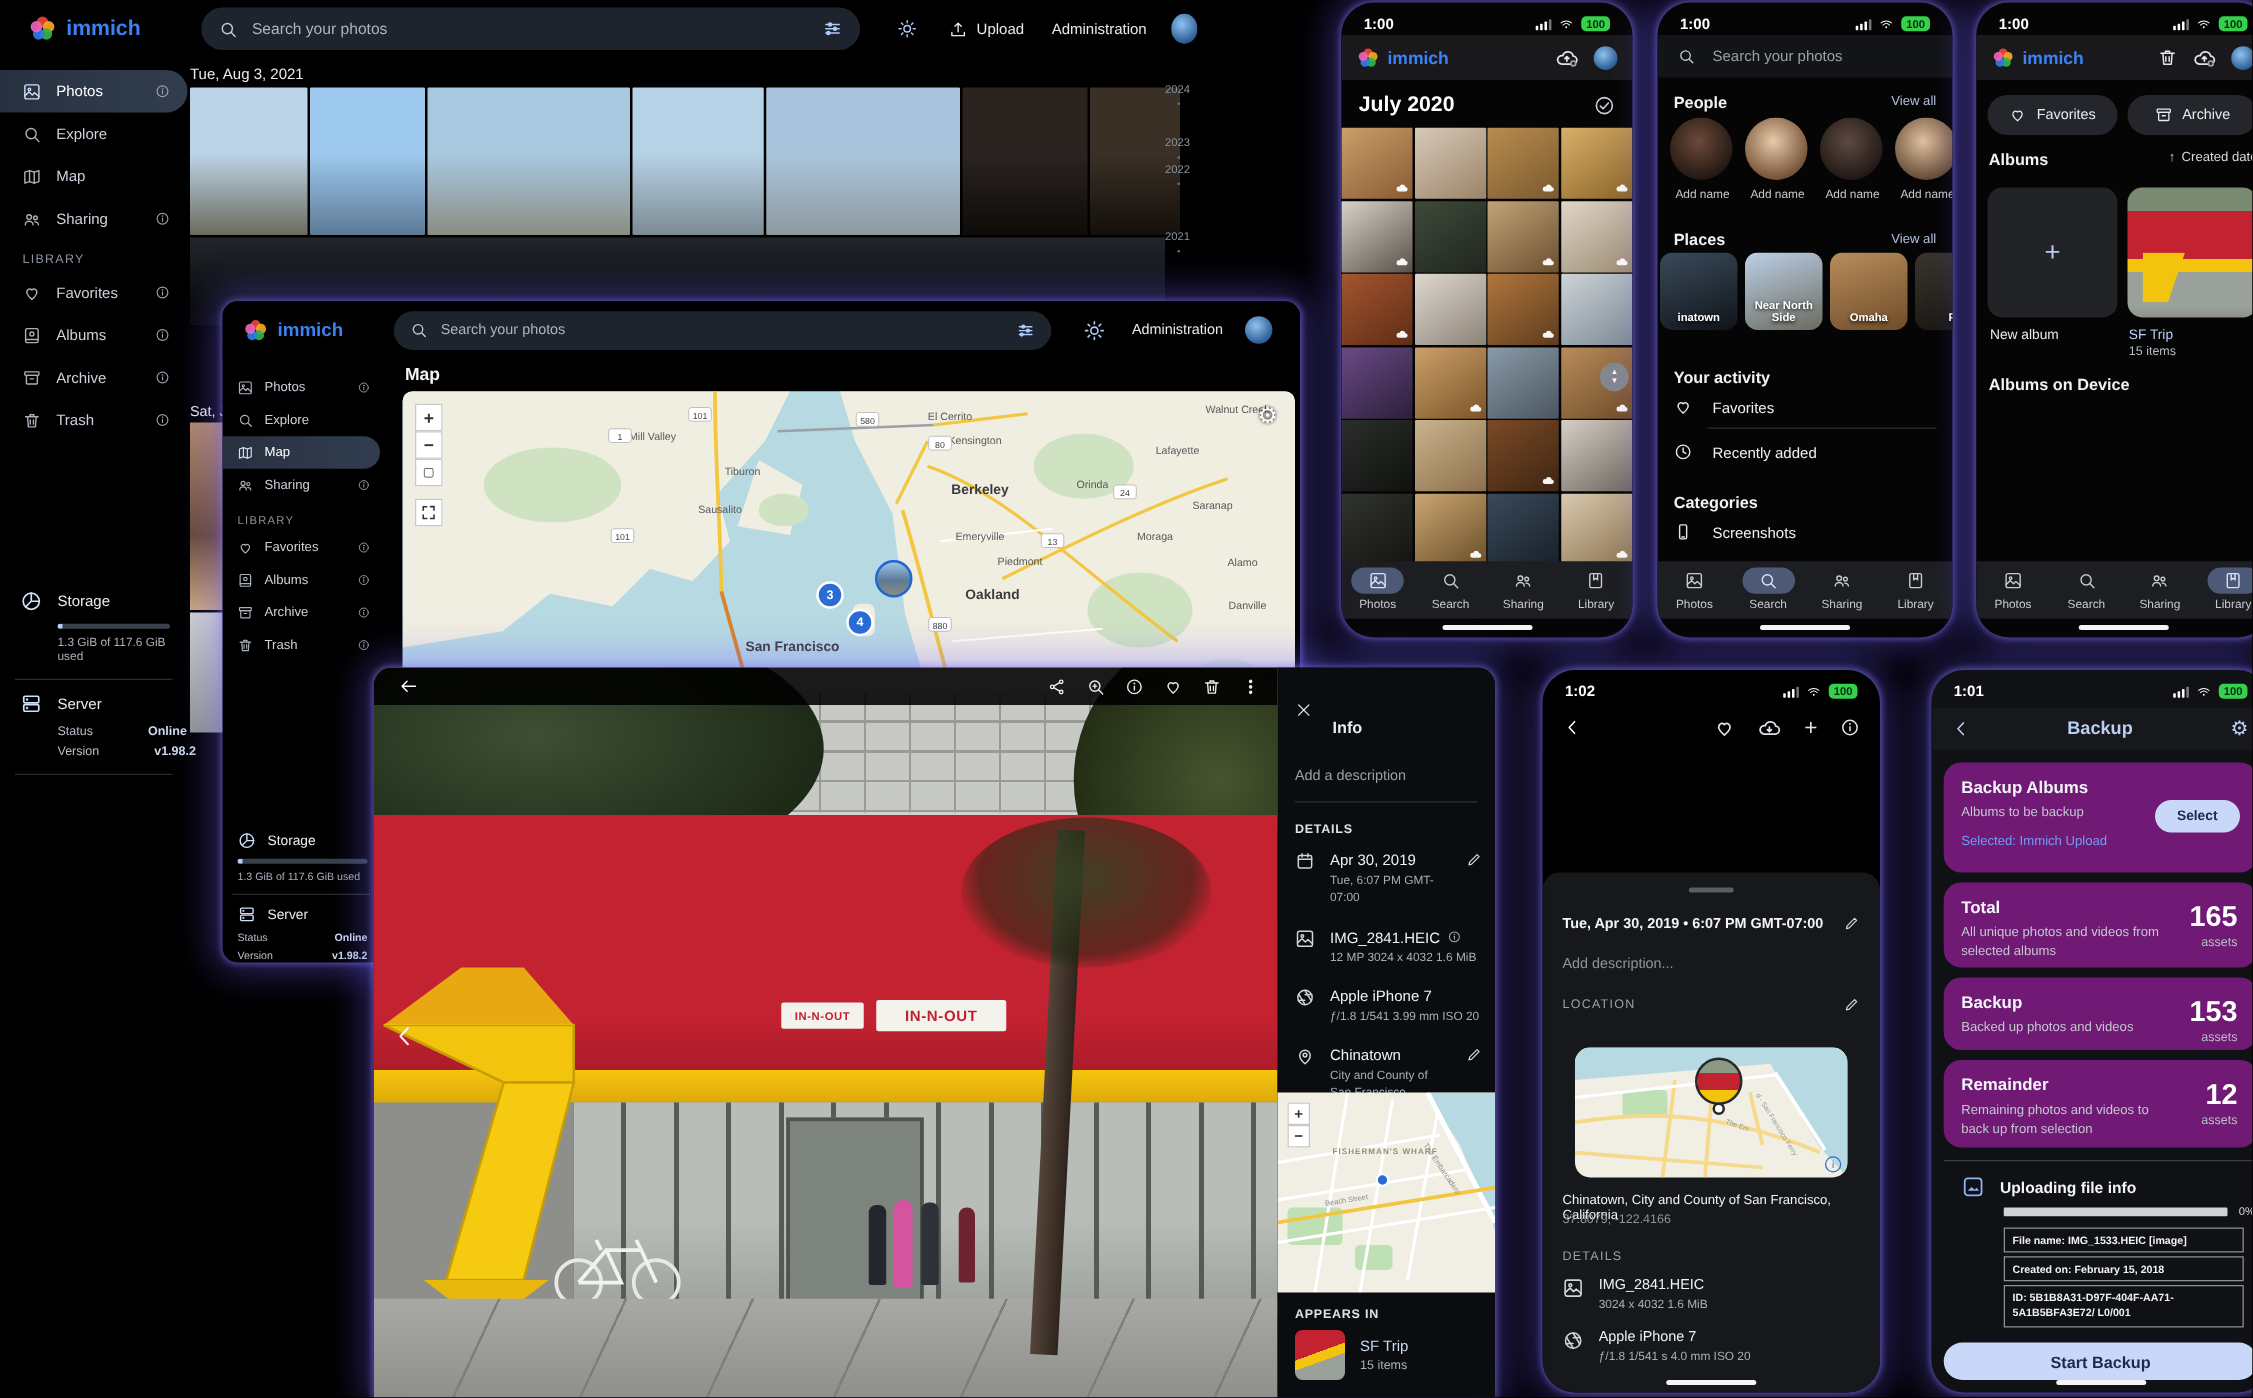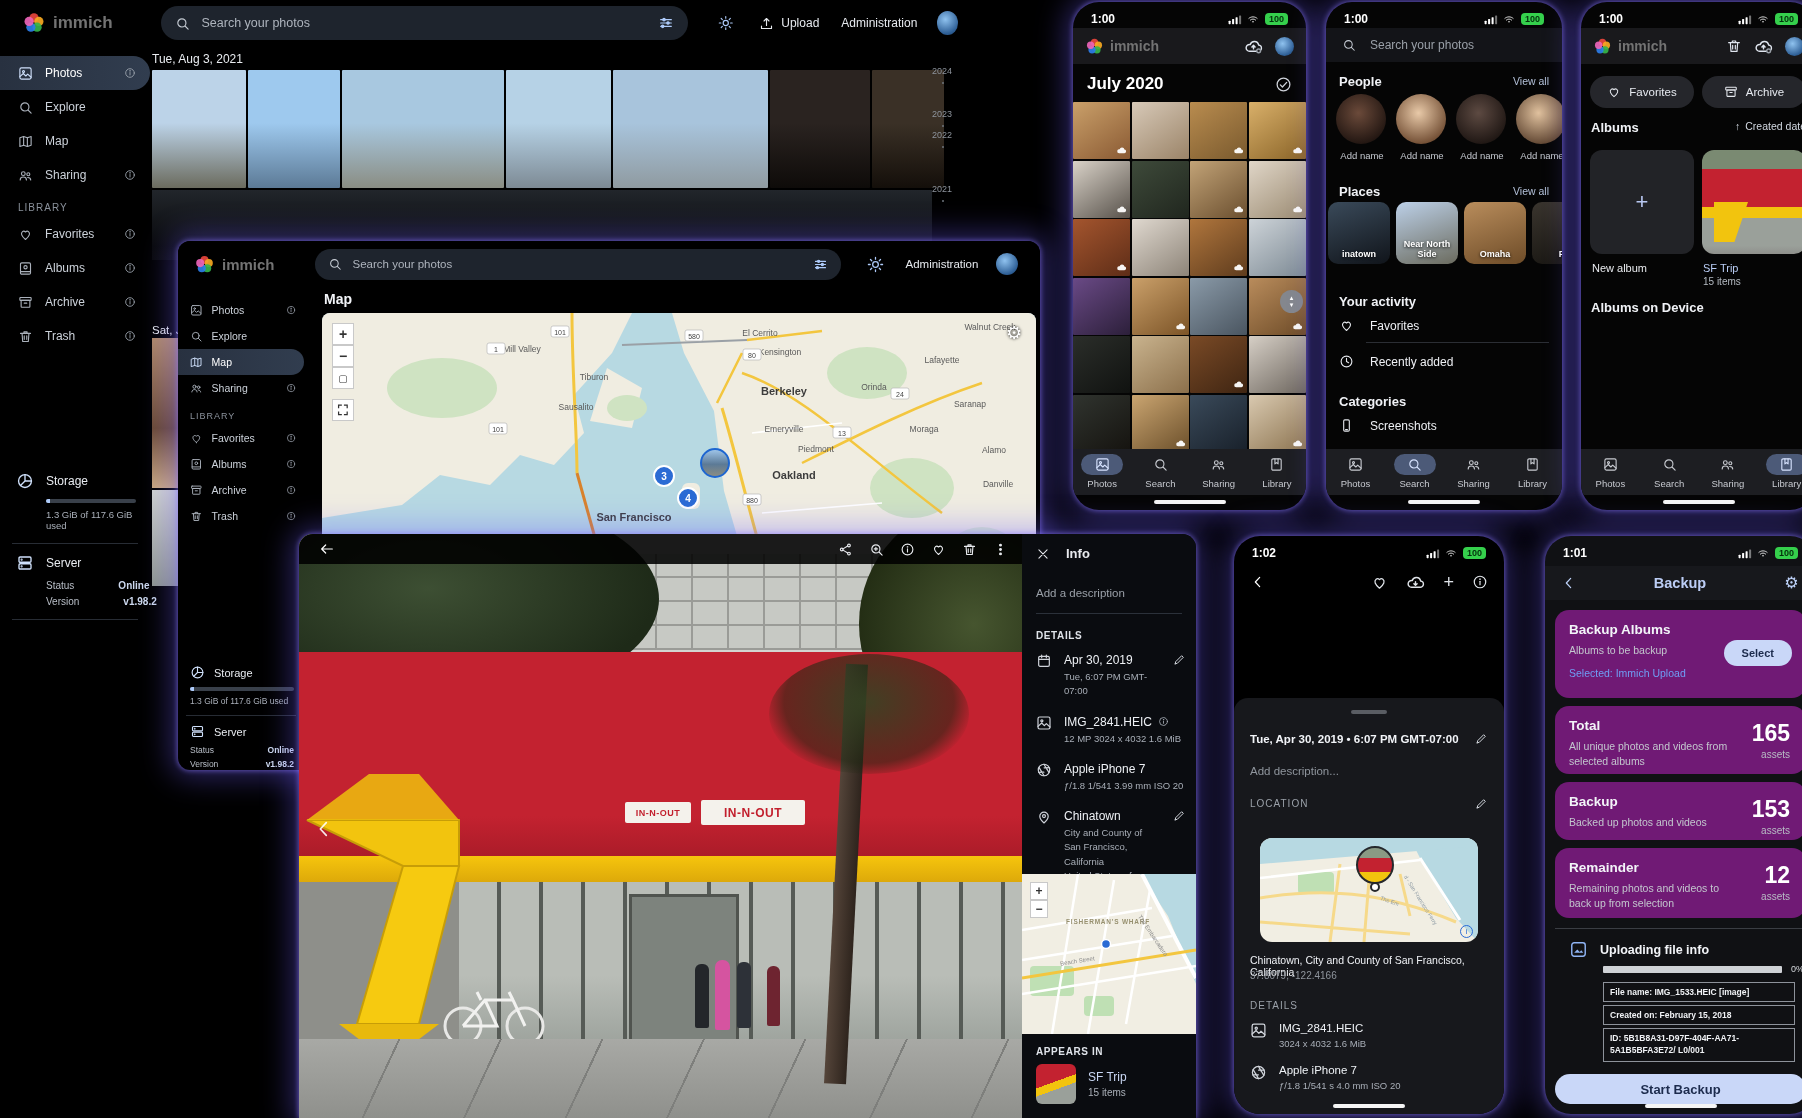--- a/index.html
+++ b/index.html
@@ -5,21 +5,21 @@
   html,body{margin:0;padding:0;background:#000;}
   #stage{position:relative;width:1802px;height:1118px;background:#000;overflow:hidden;
          font-family:"Liberation Sans","DejaVu Sans",sans-serif;color:#e8eaee;}
   .abs{position:absolute;}
   .glow{box-shadow:0 0 30px 7px rgba(112,96,255,.40),0 0 5px 1px rgba(146,128,255,.55);}
   .ic{display:inline-flex;align-items:center;justify-content:center;line-height:1;}
   .ic svg{display:block;}
   
   .dwin{background:#000;overflow:hidden;}
   .dhdr{position:absolute;left:0;top:0;right:0;height:46px;background:#000;display:flex;align-items:center;}
-  .logo{display:flex;align-items:center;gap:7px;font-weight:bold;color:#737373;}
+  .logo{display:flex;align-items:center;gap:7px;font-weight:bold;color:#3b82f6;}
   .searchbar{background:#1e242d;border-radius:17px;display:flex;align-items:center;color:#aeb4bd;}
   .sb-icfiles{margin-left:auto;}
   .sbar{position:absolute;}
   .sb-item{display:flex;align-items:center;height:34px;color:#ccd2da;font-size:12px;gap:12px;padding-left:18px;position:relative;}
   .sb-item .inf{position:absolute;right:14px;color:#9aa1ab;}
   .sb-item.active{background:linear-gradient(90deg,#283140,#313d4f);border-radius:0 20px 20px 0;color:#fff;}
   .sb-cat{font-size:10px;color:#8a919b;letter-spacing:1px;padding-left:18px;margin:10px 0 4px;}
   .tile{position:absolute;border-radius:1px;}
   .yr{font-size:9px;color:#8d939c;text-align:right;}
   .storage-bar{height:4px;border-radius:2px;background:#39404a;overflow:hidden;}
@@ -671,21 +671,21 @@
         </span>
     </div>
 
     <div class="abs" style="left:723px;top:0;width:174px;height:584px;background:#0a0c10;">
       <div style="display:flex;align-items:center;gap:16px;padding:12px 0 0 14px;">
         <span class="ic" style="width:14px;height:14px;color:#e8eaee;">
             <svg viewBox="0 0 24 24" width="100%" height="100%" fill="none" stroke="currentColor" stroke-width="1.8" stroke-linecap="round" stroke-linejoin="round">
               <path d="M5 5l14 14M19 5L5 19"></path>
             </svg>
           </span>
-        <b style="font-size:13px;">Info</b>
+        <b style="font-size:13px;margin-top:28px;">Info</b>
       </div>
       <div style="padding:26px 14px 0;font-size:11.5px;color:#9aa0a8;">Add a description</div>
       <div style="height:1px;background:#2b313a;margin:14px 14px 0;"></div>
       <div style="padding:16px 14px 0;font-size:10px;font-weight:bold;letter-spacing:.6px;color:#dfe3e9;">DETAILS</div>
 
       <div class="irow" style="padding:12px 10px 0 14px;">
         <span class="ic" style="width:16px;height:16px;color:#cfd3da;">
             <svg viewBox="0 0 24 24" width="100%" height="100%" fill="none" stroke="currentColor" stroke-width="1.8" stroke-linecap="round" stroke-linejoin="round">
               <rect x="4" y="5" width="16" height="15" rx="2"></rect>
               <path d="M4 9.5h16M8.5 3v4M15.5 3v4"></path>

